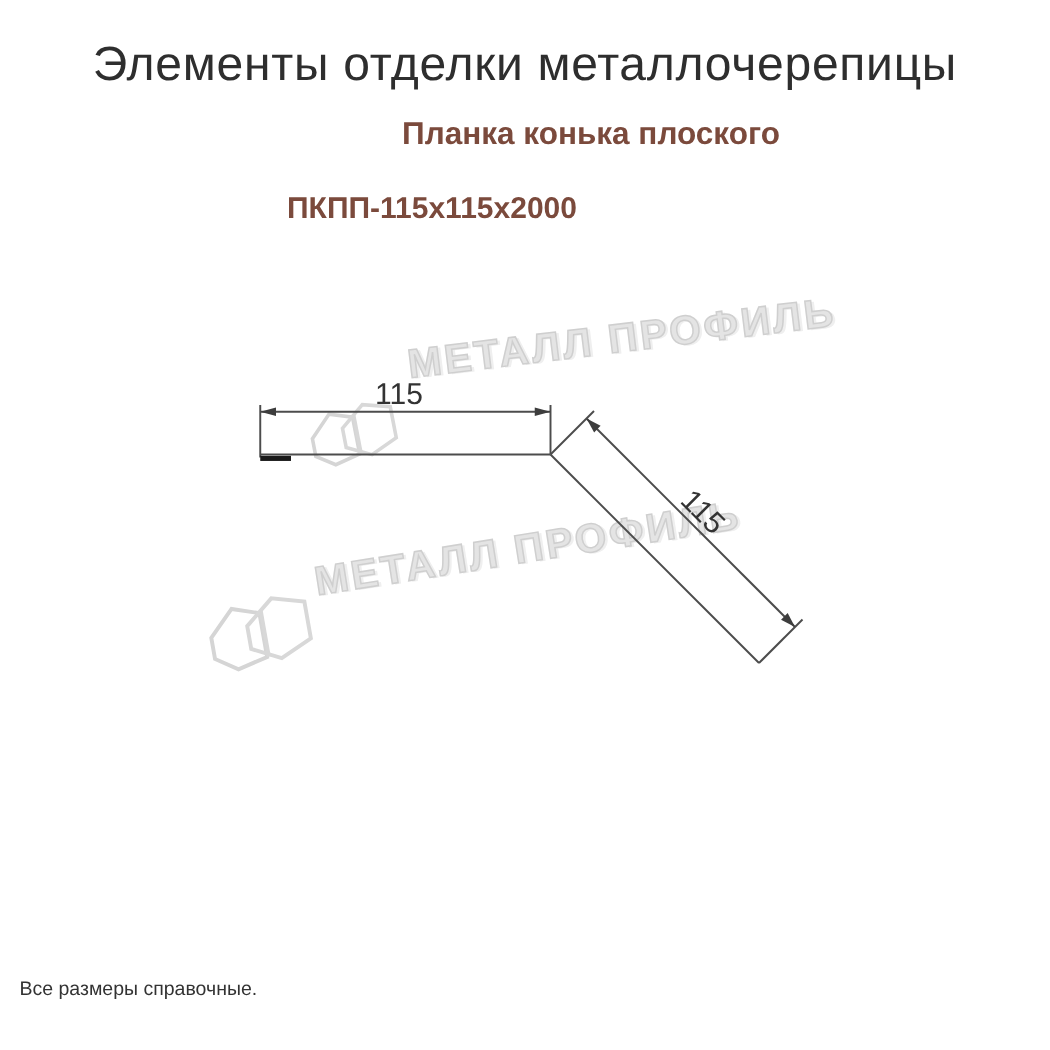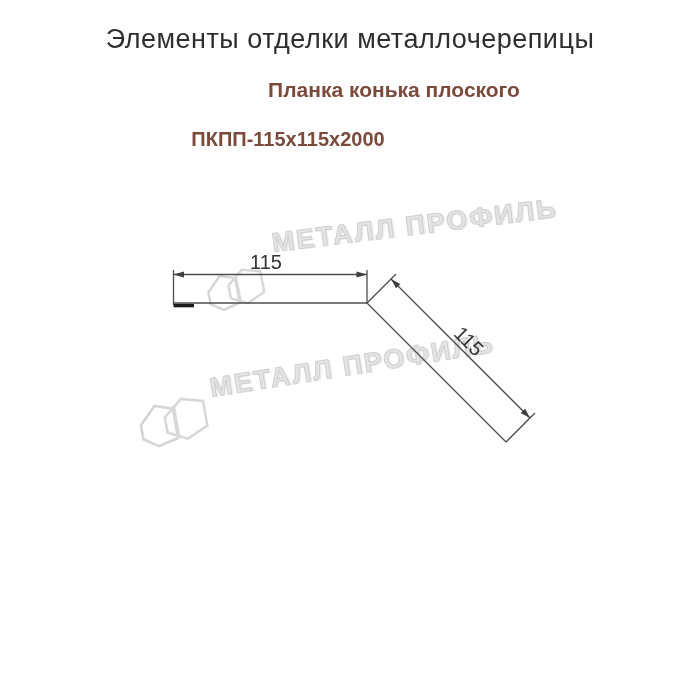--- a/index.html
+++ b/index.html
@@ -14,21 +14,21 @@
     height: 700px;
     background: #ffffff;
     overflow: hidden;
   }
   .title {
     position: absolute;
     top: 24px;
     left: 0;
     width: 700px;
     text-align: center;
-    font-size: 27px;
+    font-size: 32px;
     letter-spacing: 0.5px;
     color: #2e2e2e;
   }
   .product-name {
     position: absolute;
     top: 77px;
     left: 0;
     width: 700px;
     text-align: center;
     font-size: 21px;
@@ -138,15 +138,16 @@
     <text class="dim-label" x="464" y="346" text-anchor="middle" transform="rotate(45 464 346)">115</text>
   </svg>
 
   <div class="title">Элементы отделки металлочерепицы</div>
   <div class="product-name">
     <div>Планка конька плоского</div>
   </div>
   <div class="product-code">ПКПП-115х115х2000</div>
 
   <div class="footnotes">
+    <div>Все размеры справочные.</div>
   </div>
 
 </div>
 
 </body></html>

